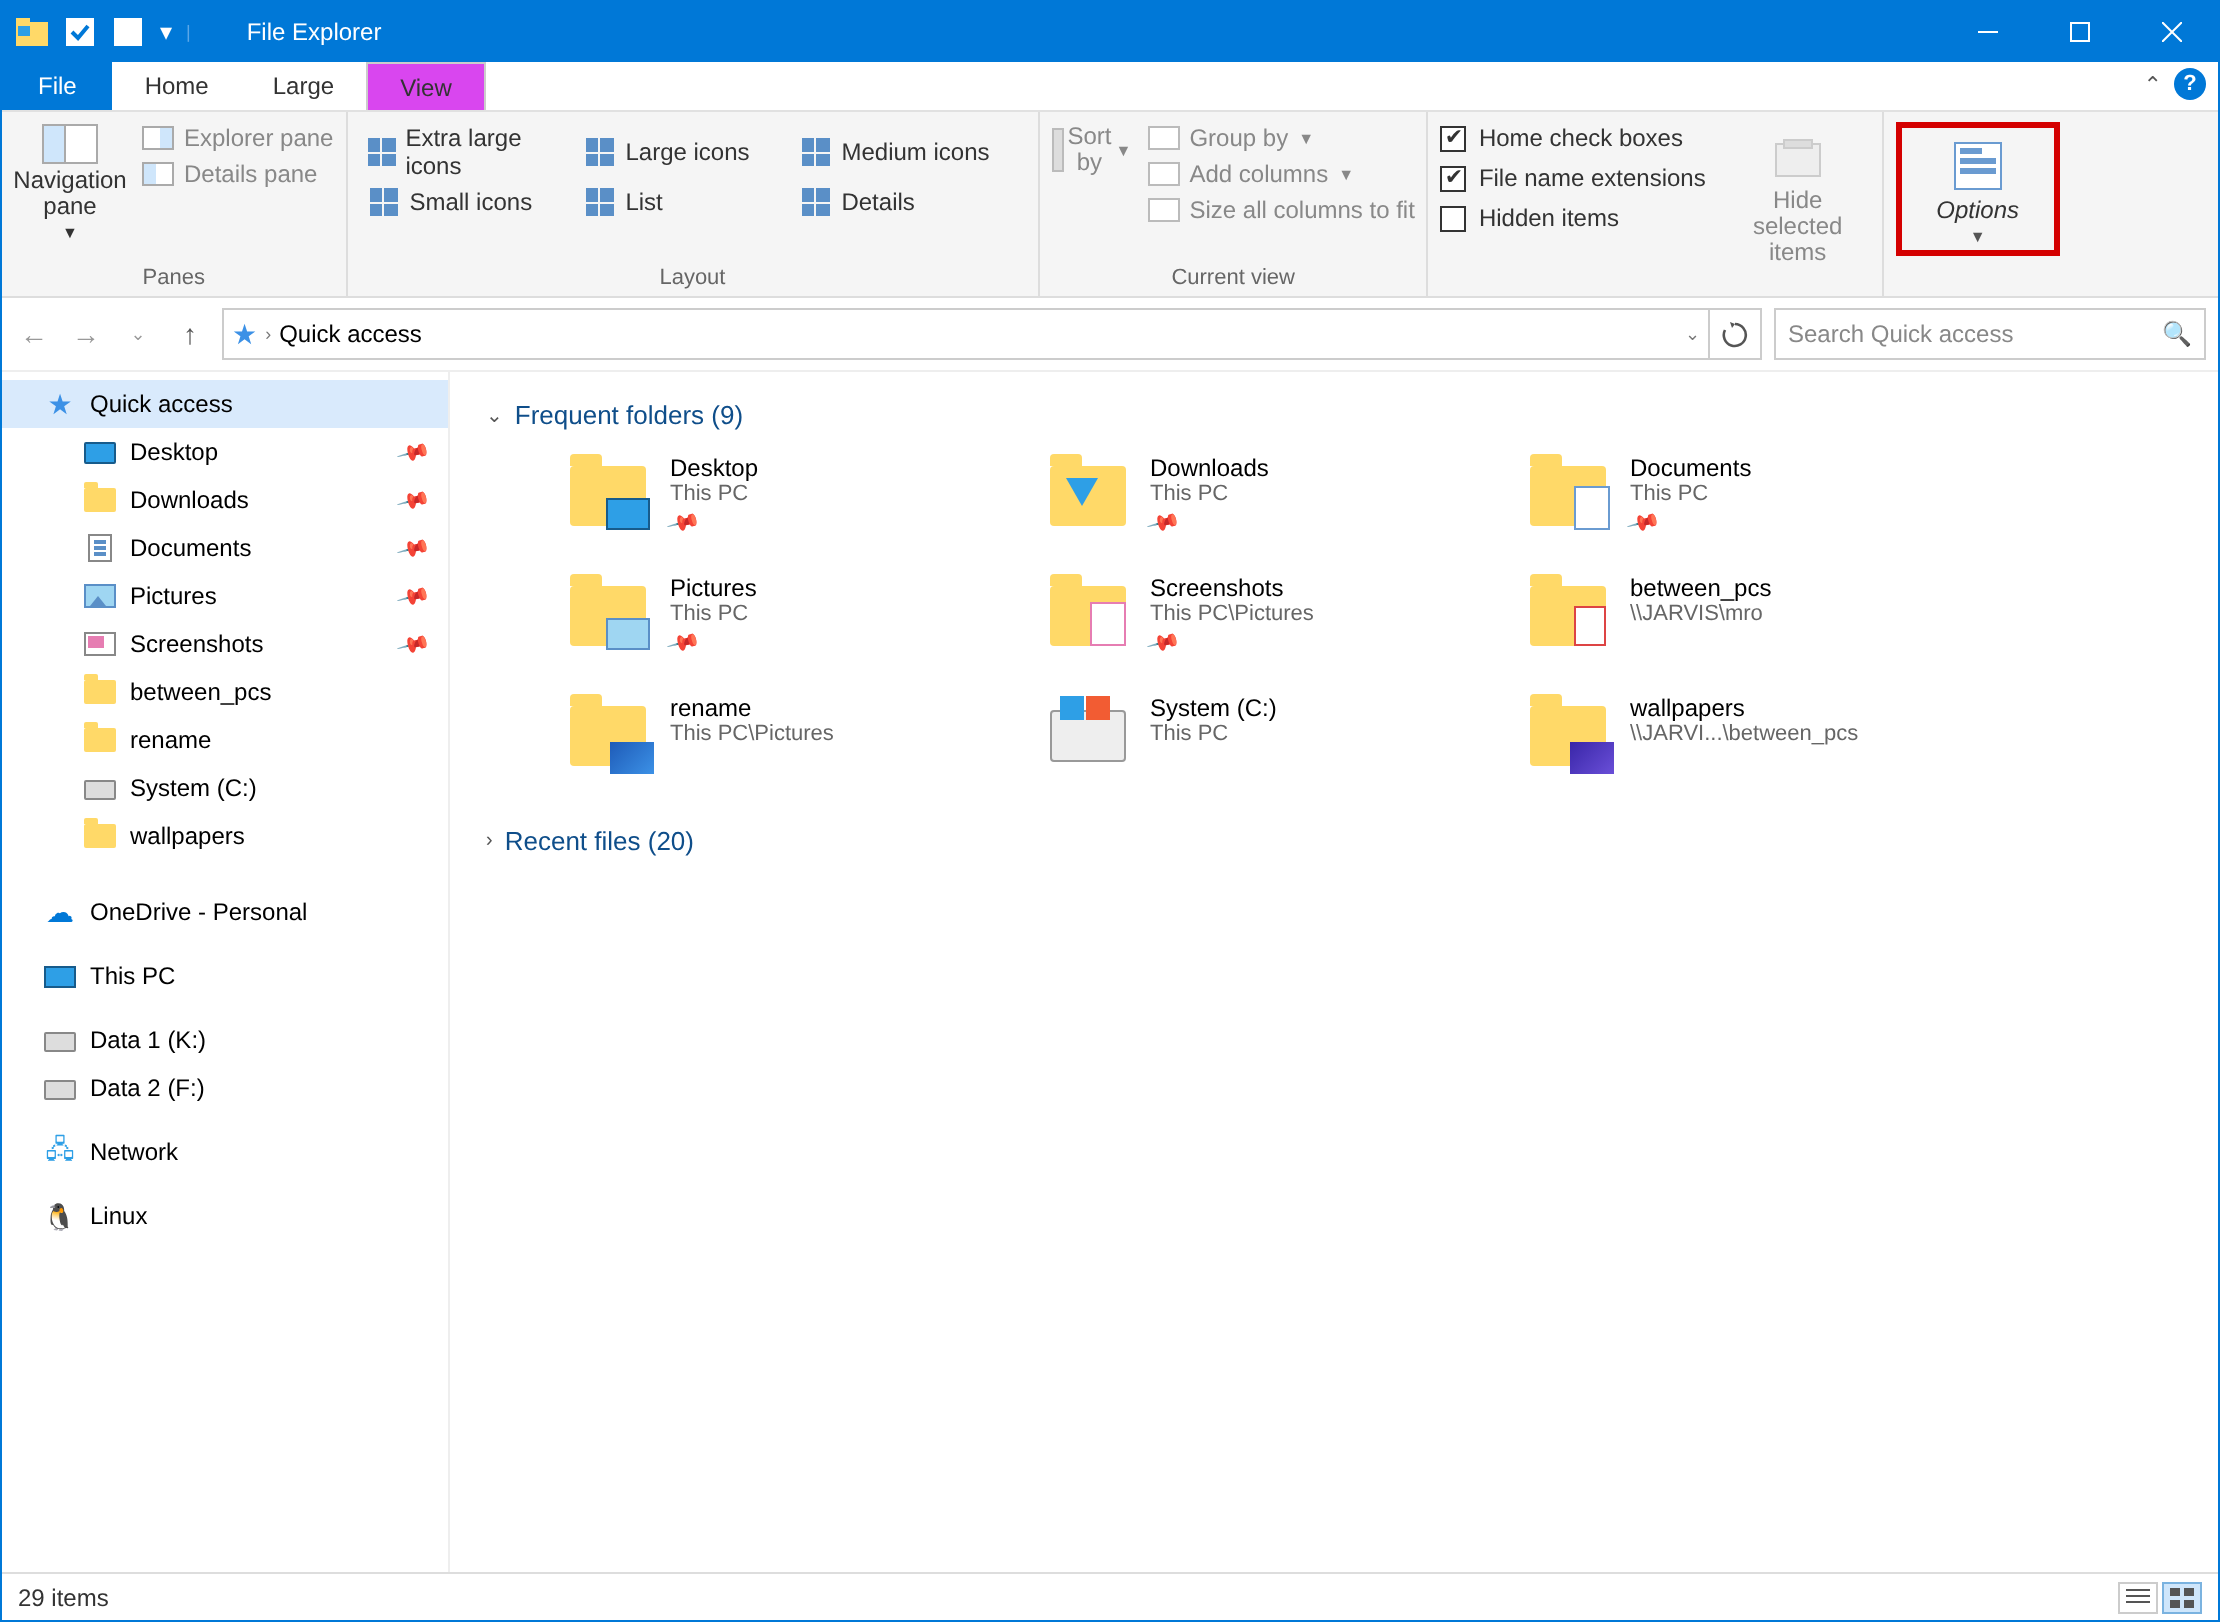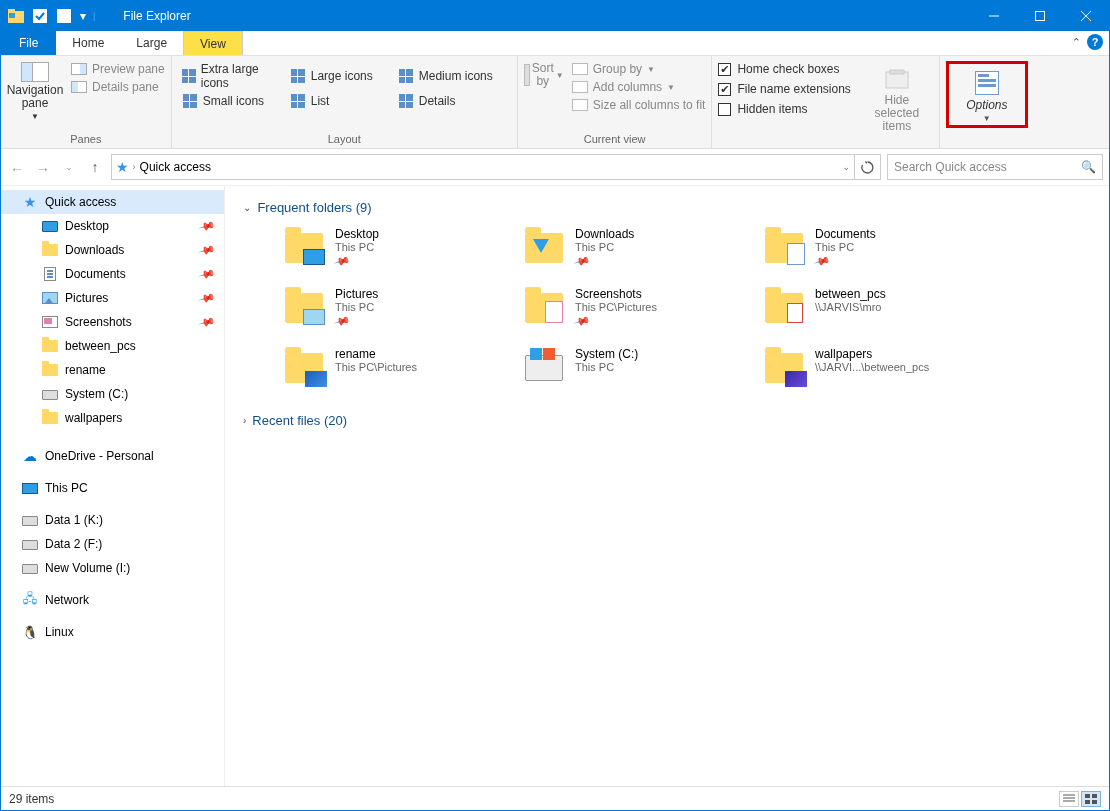--- a/index.html
+++ b/index.html
@@ -35,21 +35,21 @@
   .tabs {
     height: 25px; background: #fff; display: flex; align-items: stretch;
     border-bottom: 1px solid #e1e1e1;
     position: relative;
   }
   .tab {
     padding: 0 16px; display: flex; align-items: center; font-size: 12px;
     color: #333; background: #fff;
   }
   .tab.file { background: #0078d7; color: #fff; padding: 0 18px; }
-  .tab.active { background: #fde047; border: 1px solid #ccc; border-bottom: none; }
+  .tab.active { background: #d946ef; border: 1px solid #ccc; border-bottom: none; }
   .tabs .right { position: absolute; right: 6px; top: 3px; display: flex; gap: 6px; align-items: center; }
   .help-badge { width:16px; height:16px; border-radius:50%; background:#0078d7; color:#fff; font-size:11px; font-weight:bold; display:flex; align-items:center; justify-content:center; }
 
   
   .ribbon {
     height: 93px; background: #f5f5f5; display: flex; border-bottom: 1px solid #ddd;
     font-size: 12px; color: #333;
   }
   .group {
     display: flex; flex-direction: column; border-right: 1px solid #ddd;
@@ -241,21 +241,21 @@
   <div class="group panes-group">
     <div class="group-body">
       <div class="nav-pane-btn">
         <div class="nav-pane-icon"></div>
         <div style="line-height:1.1;">Navigation pane</div>
         <span style="font-size:8px;">▼</span>
       </div>
       <div class="pane-list">
         <div class="pane-item pane-dis">
             <div class="i"></div>
-            <span>Preview pane</span>
+            <span>Explorer pane</span>
           </div>
         <div class="pane-item det pane-dis">
             <div class="i"></div>
             <span>Details pane</span>
           </div>
       </div>
     </div>
     <div class="group-label">Panes</div>
   </div>
 
@@ -528,26 +528,20 @@
             <div class="ico-drive"></div>
           </span>
           <span>Data 1 (K:)</span>
         </div>
         <div class="tree-item">
           <span class="ti-icon">
             <div class="ico-drive"></div>
           </span>
           <span>Data 2 (F:)</span>
         </div>
-        <div class="tree-item">
-          <span class="ti-icon">
-            <div class="ico-drive"></div>
-          </span>
-          <span>New Volume (I:)</span>
-        </div>
         <div style="height: 8px;"></div>
         <div class="tree-item">
           <span class="ti-icon ico-net">🖧</span>
           <span>Network</span>
         </div>
         <div style="height: 8px;"></div>
         <div class="tree-item">
           <span class="ti-icon ico-linux">🐧</span>
           <span>Linux</span>
         </div>

